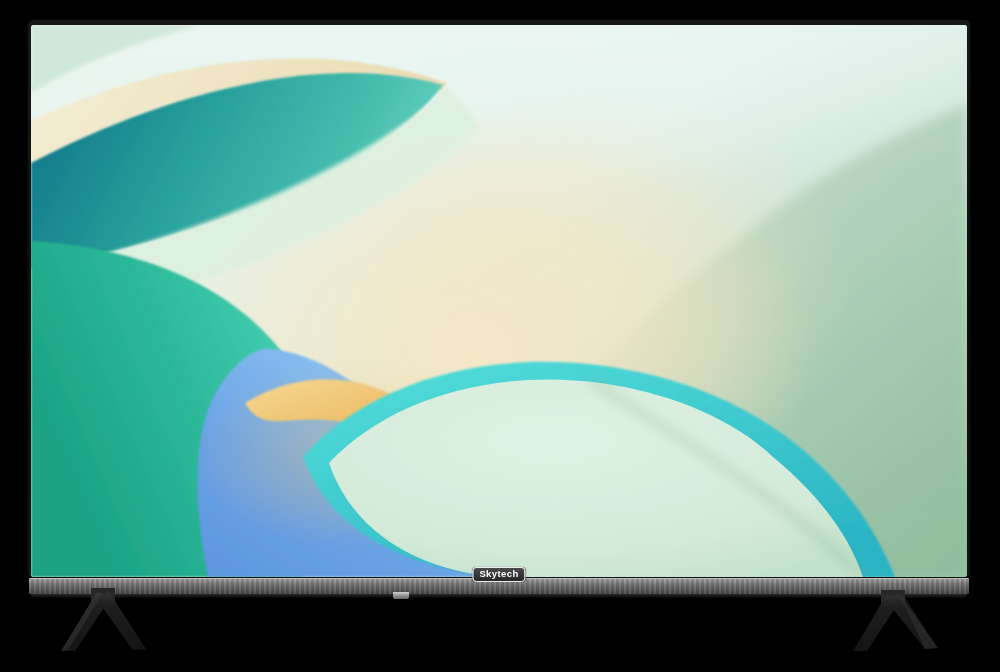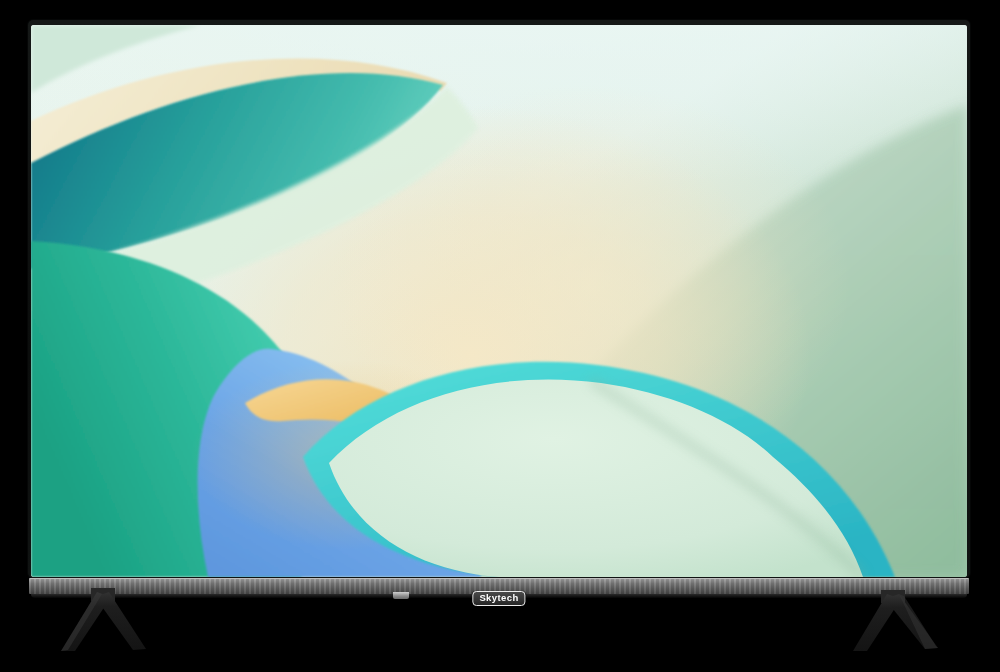--- a/index.html
+++ b/index.html
@@ -36,21 +36,21 @@
     border-top:1px solid #bdbdbd;
     border-radius:1px;
   }
   .lip{
     position:absolute;left:3px;right:3px;top:574px;height:4px;
     background:linear-gradient(180deg,#2a2a2a,#050505);
     border-radius:0 0 4px 4px;
   }
   
   .logo-plate{
-    position:absolute;left:50%;top:571px;transform:translateX(-50%);
+    position:absolute;left:50%;top:547px;transform:translateX(-50%);
     height:13px;line-height:12px;
     padding:0 6px;
     background:linear-gradient(180deg,#4a4a4a,#262626);
     border:1.5px solid #ececec;border-radius:4px;
     color:#ffffff;font-size:9.5px;font-weight:bold;letter-spacing:.4px;
     font-family:"Liberation Sans",sans-serif;
     box-shadow:0 0 1px rgba(0,0,0,.8);
     white-space:nowrap;
   }
   

